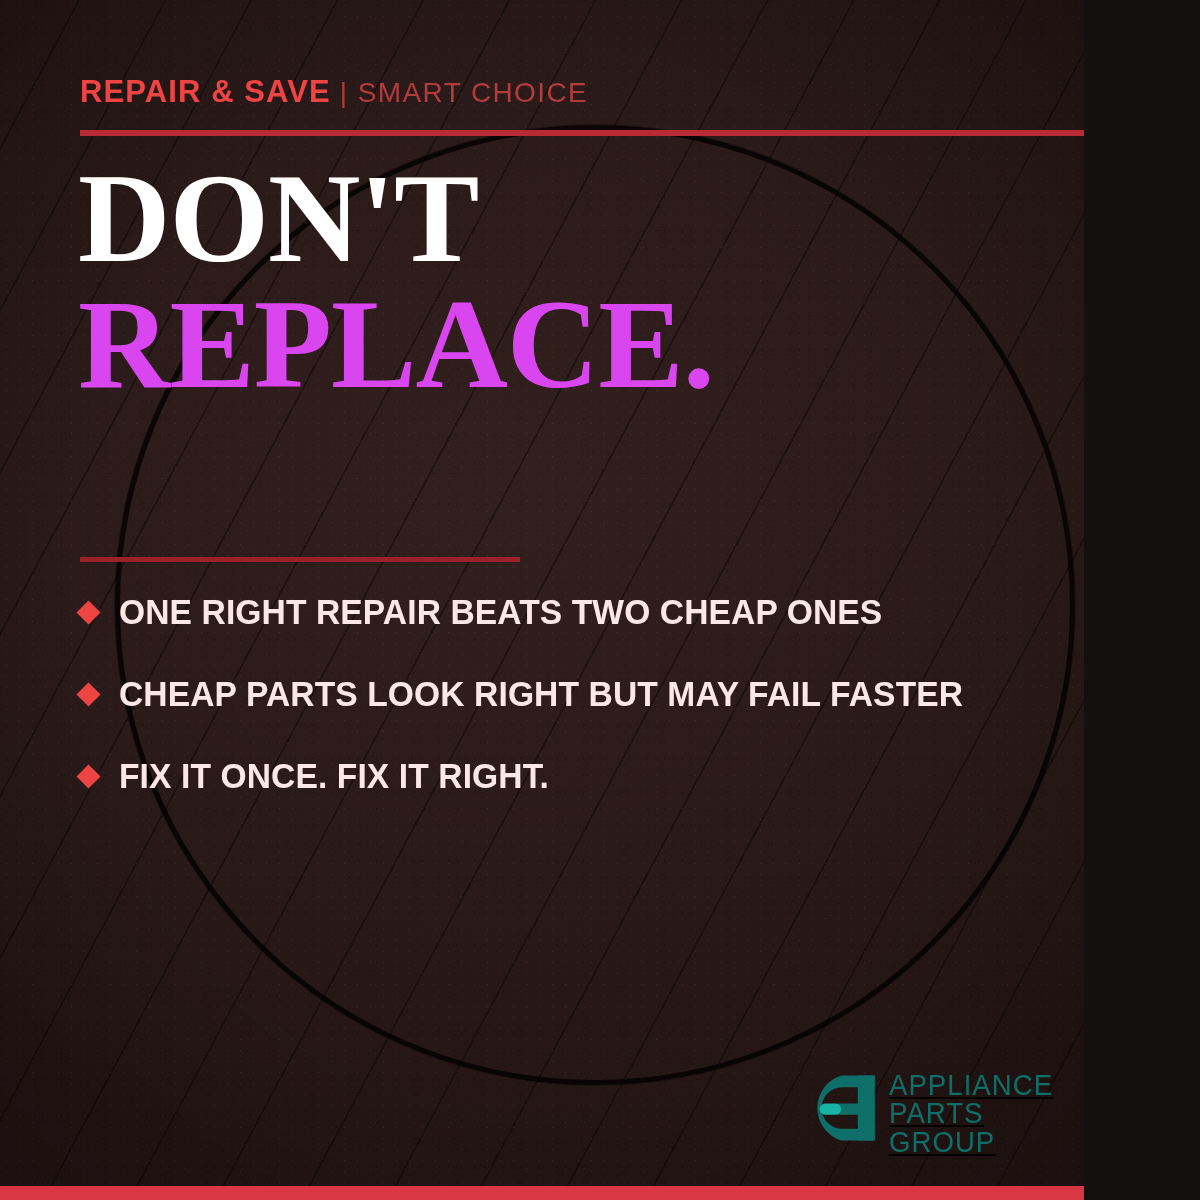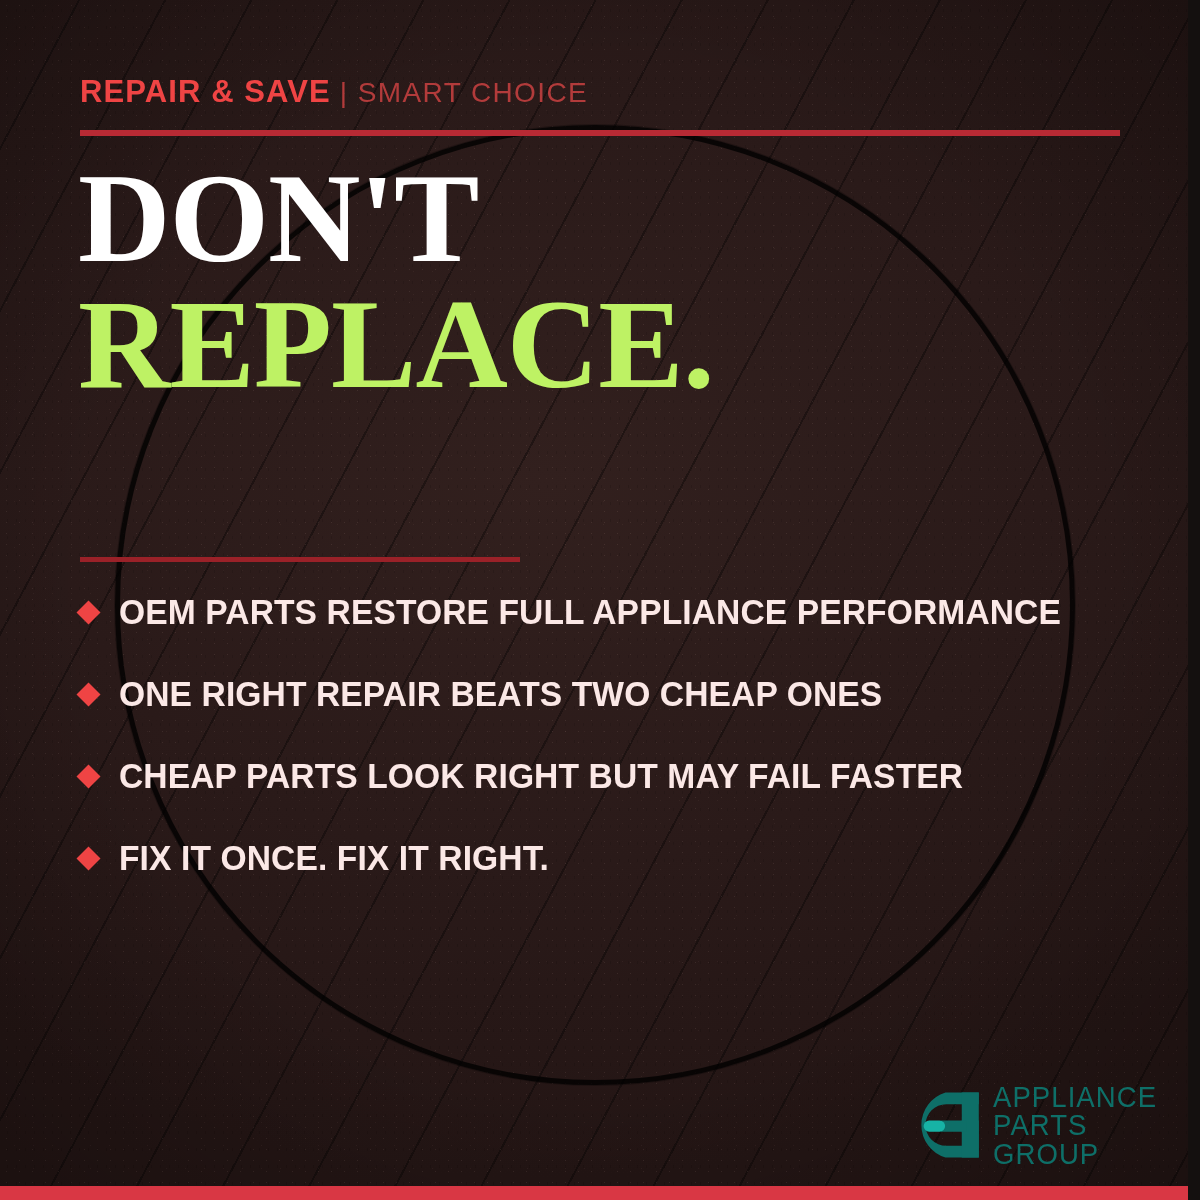--- a/index.html
+++ b/index.html
@@ -3,21 +3,21 @@
 <meta charset="utf-8">
 <title>Repair Don't Replace</title>
 <style>
   html, body {
     margin: 0;
     padding: 0;
     background: #14100f;
   }
   .poster {
     position: relative;
-    width: 1188px;
+    width: 1084px;
     height: 1200px;
     overflow: hidden;
     background-color: #2a1a19;
     font-family: "Liberation Sans", sans-serif;
     -webkit-font-smoothing: antialiased;
   }
 
   
   .bg-base {
     position: absolute;
@@ -111,21 +111,21 @@
     font-size: 128px;
     line-height: 0.95;
     letter-spacing: -1px;
     color: #ffffff;
   }
   .headline .l1, .headline .l2, .headline .l3 {
     display: block;
     white-space: nowrap;
   }
   .headline .l3 {
-    color: #bef264;
+    color: #d946ef;
     margin-top: 4px;
   }
 
   .sub-rule {
     position: absolute;
     left: 80px;
     top: 557px;
     width: 440px;
     height: 5px;
     background: #9a2128;
@@ -161,24 +161,25 @@
     color: #fbe8e6;
     white-space: nowrap;
     transform: scaleX(0.96);
     transform-origin: left center;
   }
 
   
   .logo {
     position: absolute;
     right: 22px;
-    bottom: 32px;
+    bottom: 44px;
     display: flex;
-    align-items: center;
+    align-items: flex-start;
     gap: 12px;
+    text-decoration: underline;
   }
   .logo-mark {
     width: 74px;
     height: 74px;
     flex: 0 0 auto;
   }
   .logo-words {
     display: flex;
     flex-direction: column;
     line-height: 0.98;
@@ -222,24 +223,20 @@
     <div class="header-rule"></div>
 
     <div class="headline">
       <span class="l2">DON'T</span>
       <span class="l3">REPLACE.</span>
     </div>
 
     <div class="sub-rule"></div>
 
     <div class="bullets">
-      <div class="bullet">
-        <span class="diamond"></span>
-        <span class="bullet-text">OEM PARTS RESTORE FULL APPLIANCE PERFORMANCE</span>
-      </div>
       <div class="bullet">
         <span class="diamond"></span>
         <span class="bullet-text">ONE RIGHT REPAIR BEATS TWO CHEAP ONES</span>
       </div>
       <div class="bullet">
         <span class="diamond"></span>
         <span class="bullet-text">CHEAP PARTS LOOK RIGHT BUT MAY FAIL FASTER</span>
       </div>
       <div class="bullet">
         <span class="diamond"></span>

